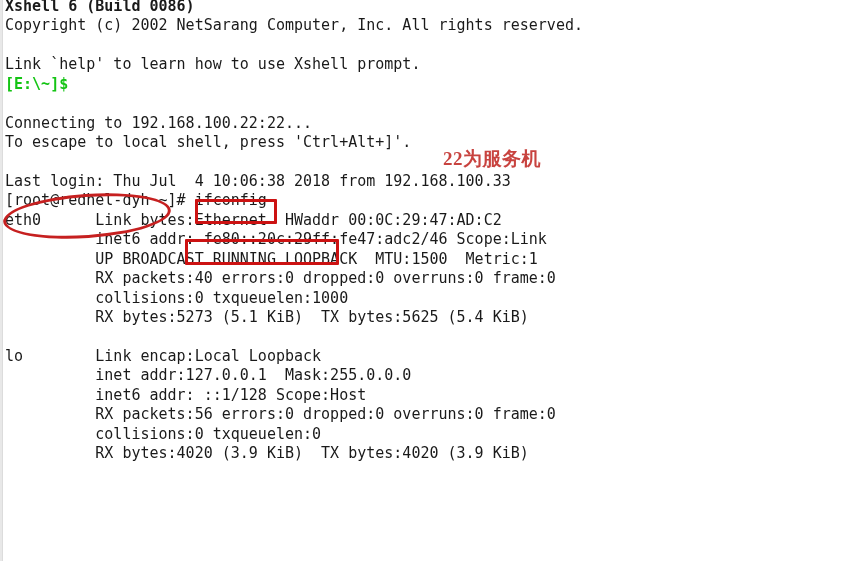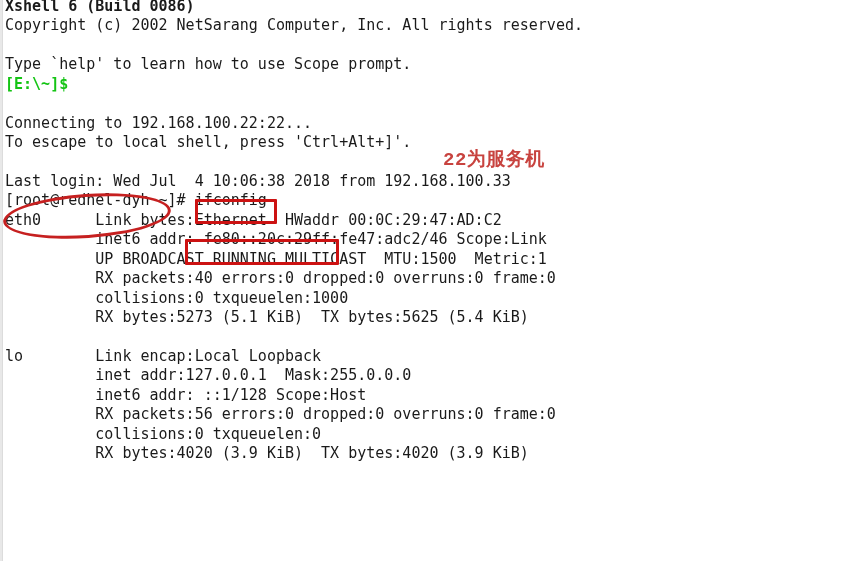--- a/index.html
+++ b/index.html
@@ -87,51 +87,51 @@
     height: 44px;
     border: 3px solid #c62020;
     border-radius: 50%;
     box-sizing: border-box;
     transform: rotate(-4deg);
   }
   #note-chinese {
     position: absolute;
     left: 443px;
     top: 146px;
-    font-family: Liberation Mono, monospace;
+    font-family: Liberation Serif, serif;
     font-size: 19px;
     font-weight: bold;
     color: #c8433f;
     letter-spacing: 0.5px;
     white-space: pre;
   }
 </style>
 </head>
 <body>
 
 <div id="screen">
 
   <div id="left-border"></div>
 
   <div id="terminal">
 
     <div class="line bold">Xshell 6 (Build 0086)</div>
     <div class="line">Copyright (c) 2002 NetSarang Computer, Inc. All rights reserved.</div>
     <div class="line blank"></div>
-    <div class="line">Type `help' to learn how to use Scope prompt.</div>
+    <div class="line">Link `help' to learn how to use Xshell prompt.</div>
     <div class="line green">[E:\~]$</div>
     <div class="line blank"></div>
     <div class="line">Connecting to 192.168.100.22:22...</div>
     <div class="line">To escape to local shell, press 'Ctrl+Alt+]'.</div>
     <div class="line blank"></div>
-    <div class="line">Last login: Wed Jul  4 10:06:38 2018 from 192.168.100.33</div>
+    <div class="line">Last login: Thu Jul  4 10:06:38 2018 from 192.168.100.33</div>
     <div class="line">[root@redhel-dyh ~]# ifconfig</div>
     <div class="line">eth0      Link bytes:Ethernet  HWaddr 00:0C:29:47:AD:C2</div>
     <div class="line">          inet6 addr: fe80::20c:29ff:fe47:adc2/46 Scope:Link</div>
-    <div class="line">          UP BROADCAST RUNNING MULTICAST  MTU:1500  Metric:1</div>
+    <div class="line">          UP BROADCAST RUNNING LOOPBACK  MTU:1500  Metric:1</div>
     <div class="line">          RX packets:40 errors:0 dropped:0 overruns:0 frame:0</div>
     <div class="line">          collisions:0 txqueuelen:1000</div>
     <div class="line">          RX bytes:5273 (5.1 KiB)  TX bytes:5625 (5.4 KiB)</div>
     <div class="line blank"></div>
     <div class="line">lo        Link encap:Local Loopback</div>
     <div class="line">          inet addr:127.0.0.1  Mask:255.0.0.0</div>
     <div class="line">          inet6 addr: ::1/128 Scope:Host</div>
     <div class="line">          RX packets:56 errors:0 dropped:0 overruns:0 frame:0</div>
     <div class="line">          collisions:0 txqueuelen:0</div>
     <div class="line">          RX bytes:4020 (3.9 KiB)  TX bytes:4020 (3.9 KiB)</div>

